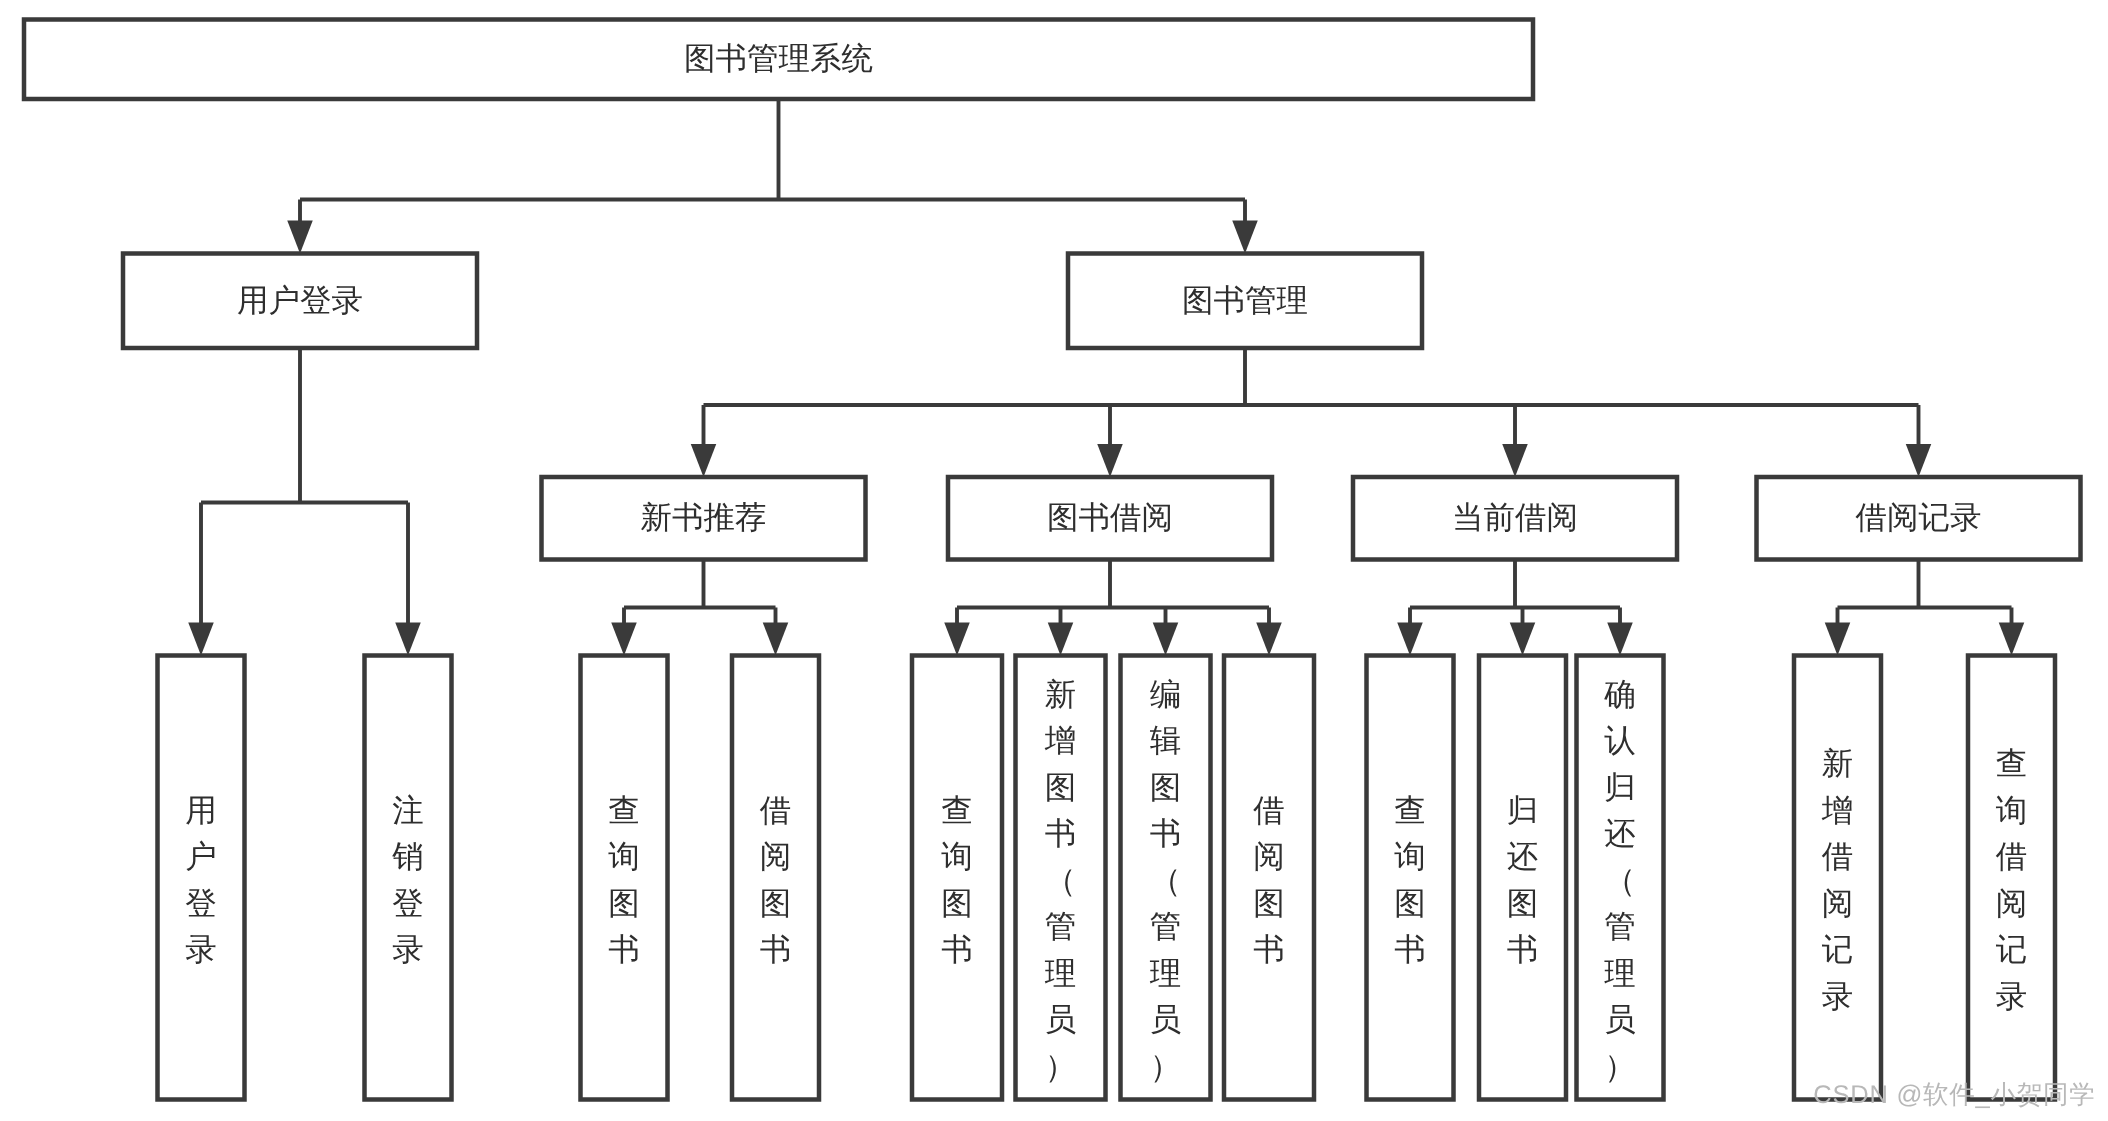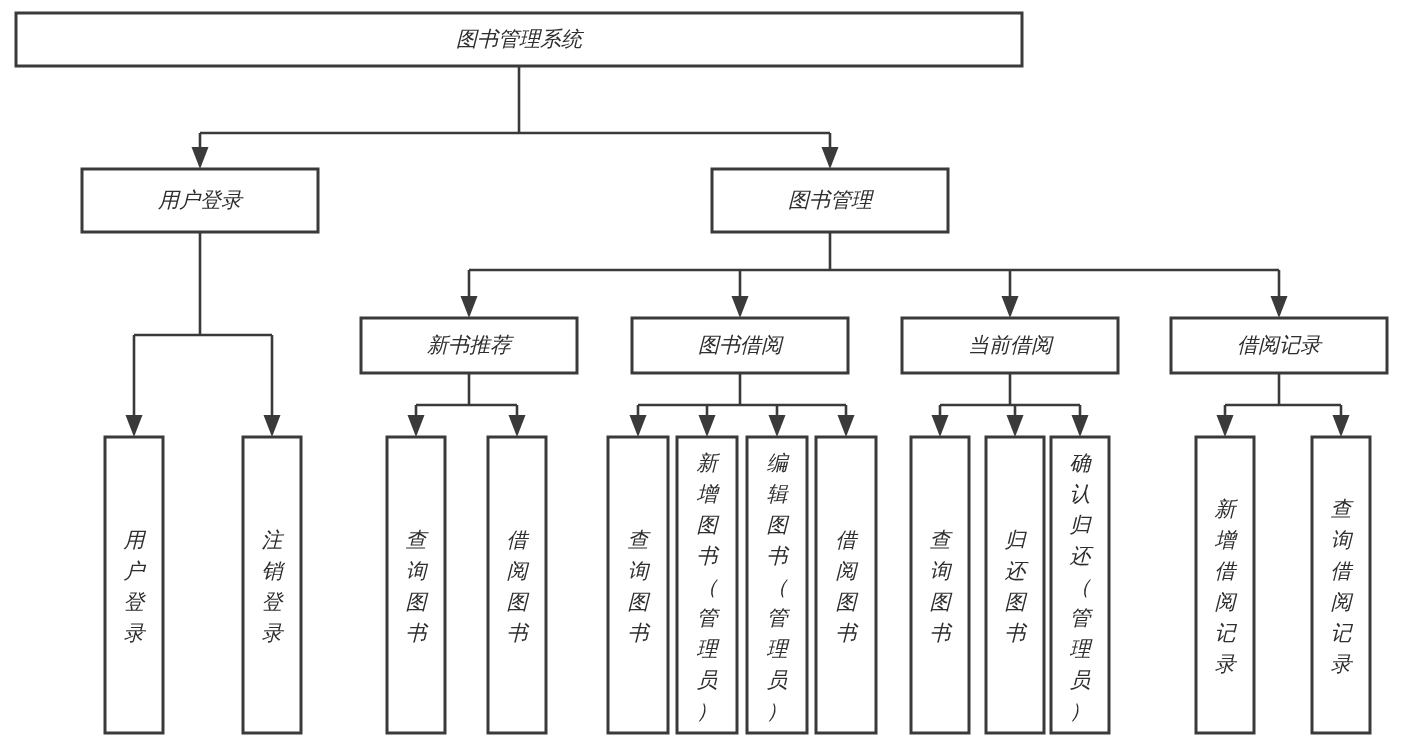--- a/index.html
+++ b/index.html
@@ -11,21 +11,20 @@
     width: 1405px;
     height: 747px;
     font-family: "Liberation Sans", "DejaVu Sans", sans-serif;
     overflow: hidden;
     position: relative;
   }
   #diagram-root {
     position: relative;
     width: 1405px;
     height: 747px;
-    font-style: italic;
   }
   svg.diagram {
     position: absolute;
     top: 0;
     left: 0;
     width: 1405px;
     height: 747px;
     display: block;
   }
   .node-box {
@@ -215,13 +214,14 @@
       </g>
       <g>
         <rect class="node-box" x="1196" y="437" width="58" height="296"></rect>
         <text class="node-label-vertical" x="1225" y="516.18"><tspan x="1225" dy="0">新</tspan><tspan x="1225" dy="31">增</tspan><tspan x="1225" dy="31">借</tspan><tspan x="1225" dy="31">阅</tspan><tspan x="1225" dy="31">记</tspan><tspan x="1225" dy="31">录</tspan></text>
       </g>
       <g>
         <rect class="node-box" x="1312" y="437" width="58" height="296"></rect>
         <text class="node-label-vertical" x="1341" y="516.18"><tspan x="1341" dy="0">查</tspan><tspan x="1341" dy="31">询</tspan><tspan x="1341" dy="31">借</tspan><tspan x="1341" dy="31">阅</tspan><tspan x="1341" dy="31">记</tspan><tspan x="1341" dy="31">录</tspan></text>
       </g>
     </svg>
+  <div class="watermark">CSDN @软件_小贺同学</div>
 </div>
 
 </body></html>

